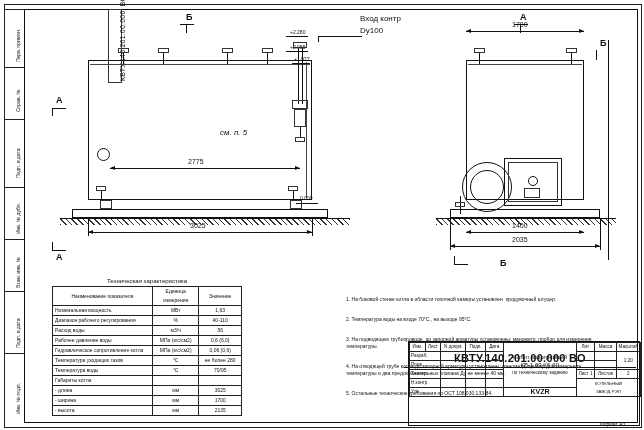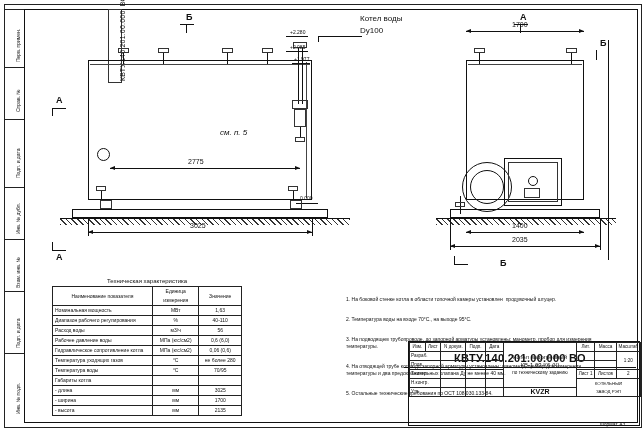--- a/index.html
+++ b/index.html
@@ -110,21 +110,21 @@
   <div class="txt s5" style="left:290px;top:30px;">+2.280</div>
   <div class="txt s5" style="left:290px;top:45px;">+2.085</div>
   <div class="txt s5" style="left:294px;top:57px;">+1.977</div>
   <div class="ln h" style="left:286px;top:36px;width:22px;"></div>
   <div class="ln h" style="left:286px;top:51px;width:22px;"></div>
   <div class="ln h" style="left:292px;top:63px;width:18px;"></div>
 
   <div class="txt s5" style="left:300px;top:196px;">0.000</div>
   <div class="ln h" style="left:296px;top:203px;width:22px;"></div>
 
-  <div class="txt s8" style="left:360px;top:14px;">Котел воды</div>
+  <div class="txt s8" style="left:360px;top:14px;">Вход контр</div>
   <div class="txt s8" style="left:360px;top:26px;">Dy100</div>
   <div class="ln h" style="left:318px;top:36px;width:44px;"></div>
   <div class="ln v" style="left:318px;top:36px;height:6px;"></div>
 
   <div class="txt s8" style="left:220px;top:128px;font-style:italic;">см. п. 5</div>
 
   <div class="circ" style="left:97px;top:148px;width:13px;height:13px;"></div>
 
   <div class="abs" style="left:96px;top:186px;">
     <div class="boxthin" style="left:0;top:0;width:10px;height:5px;"></div>

